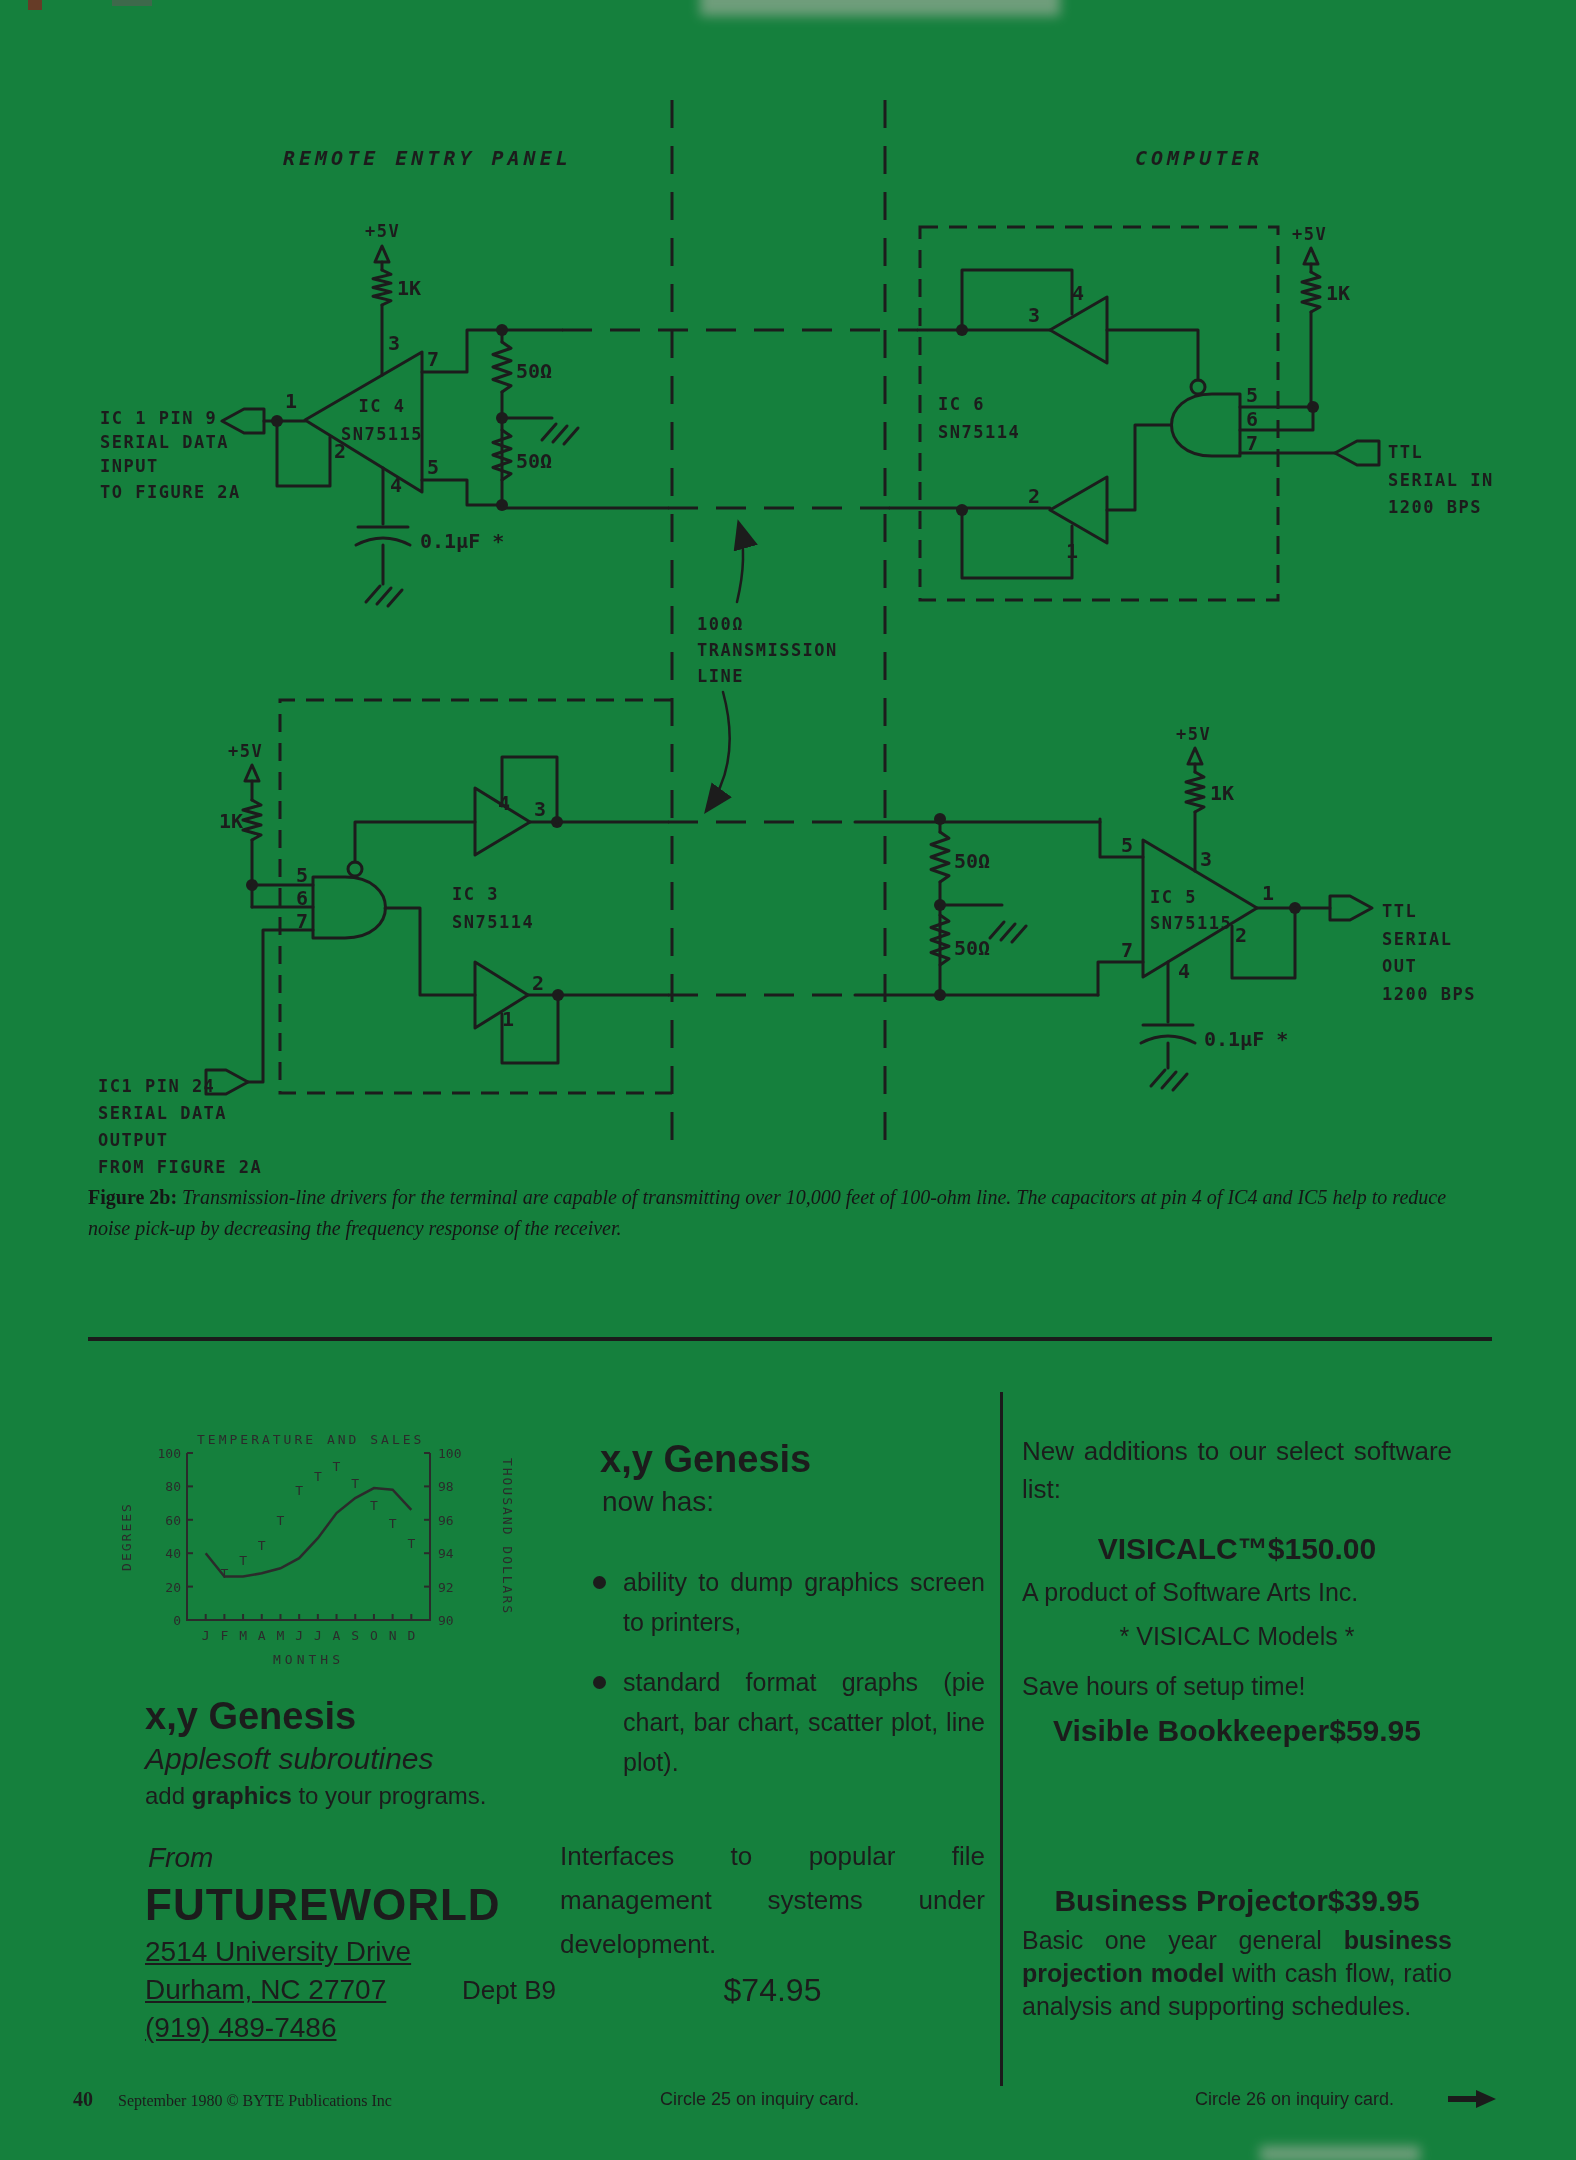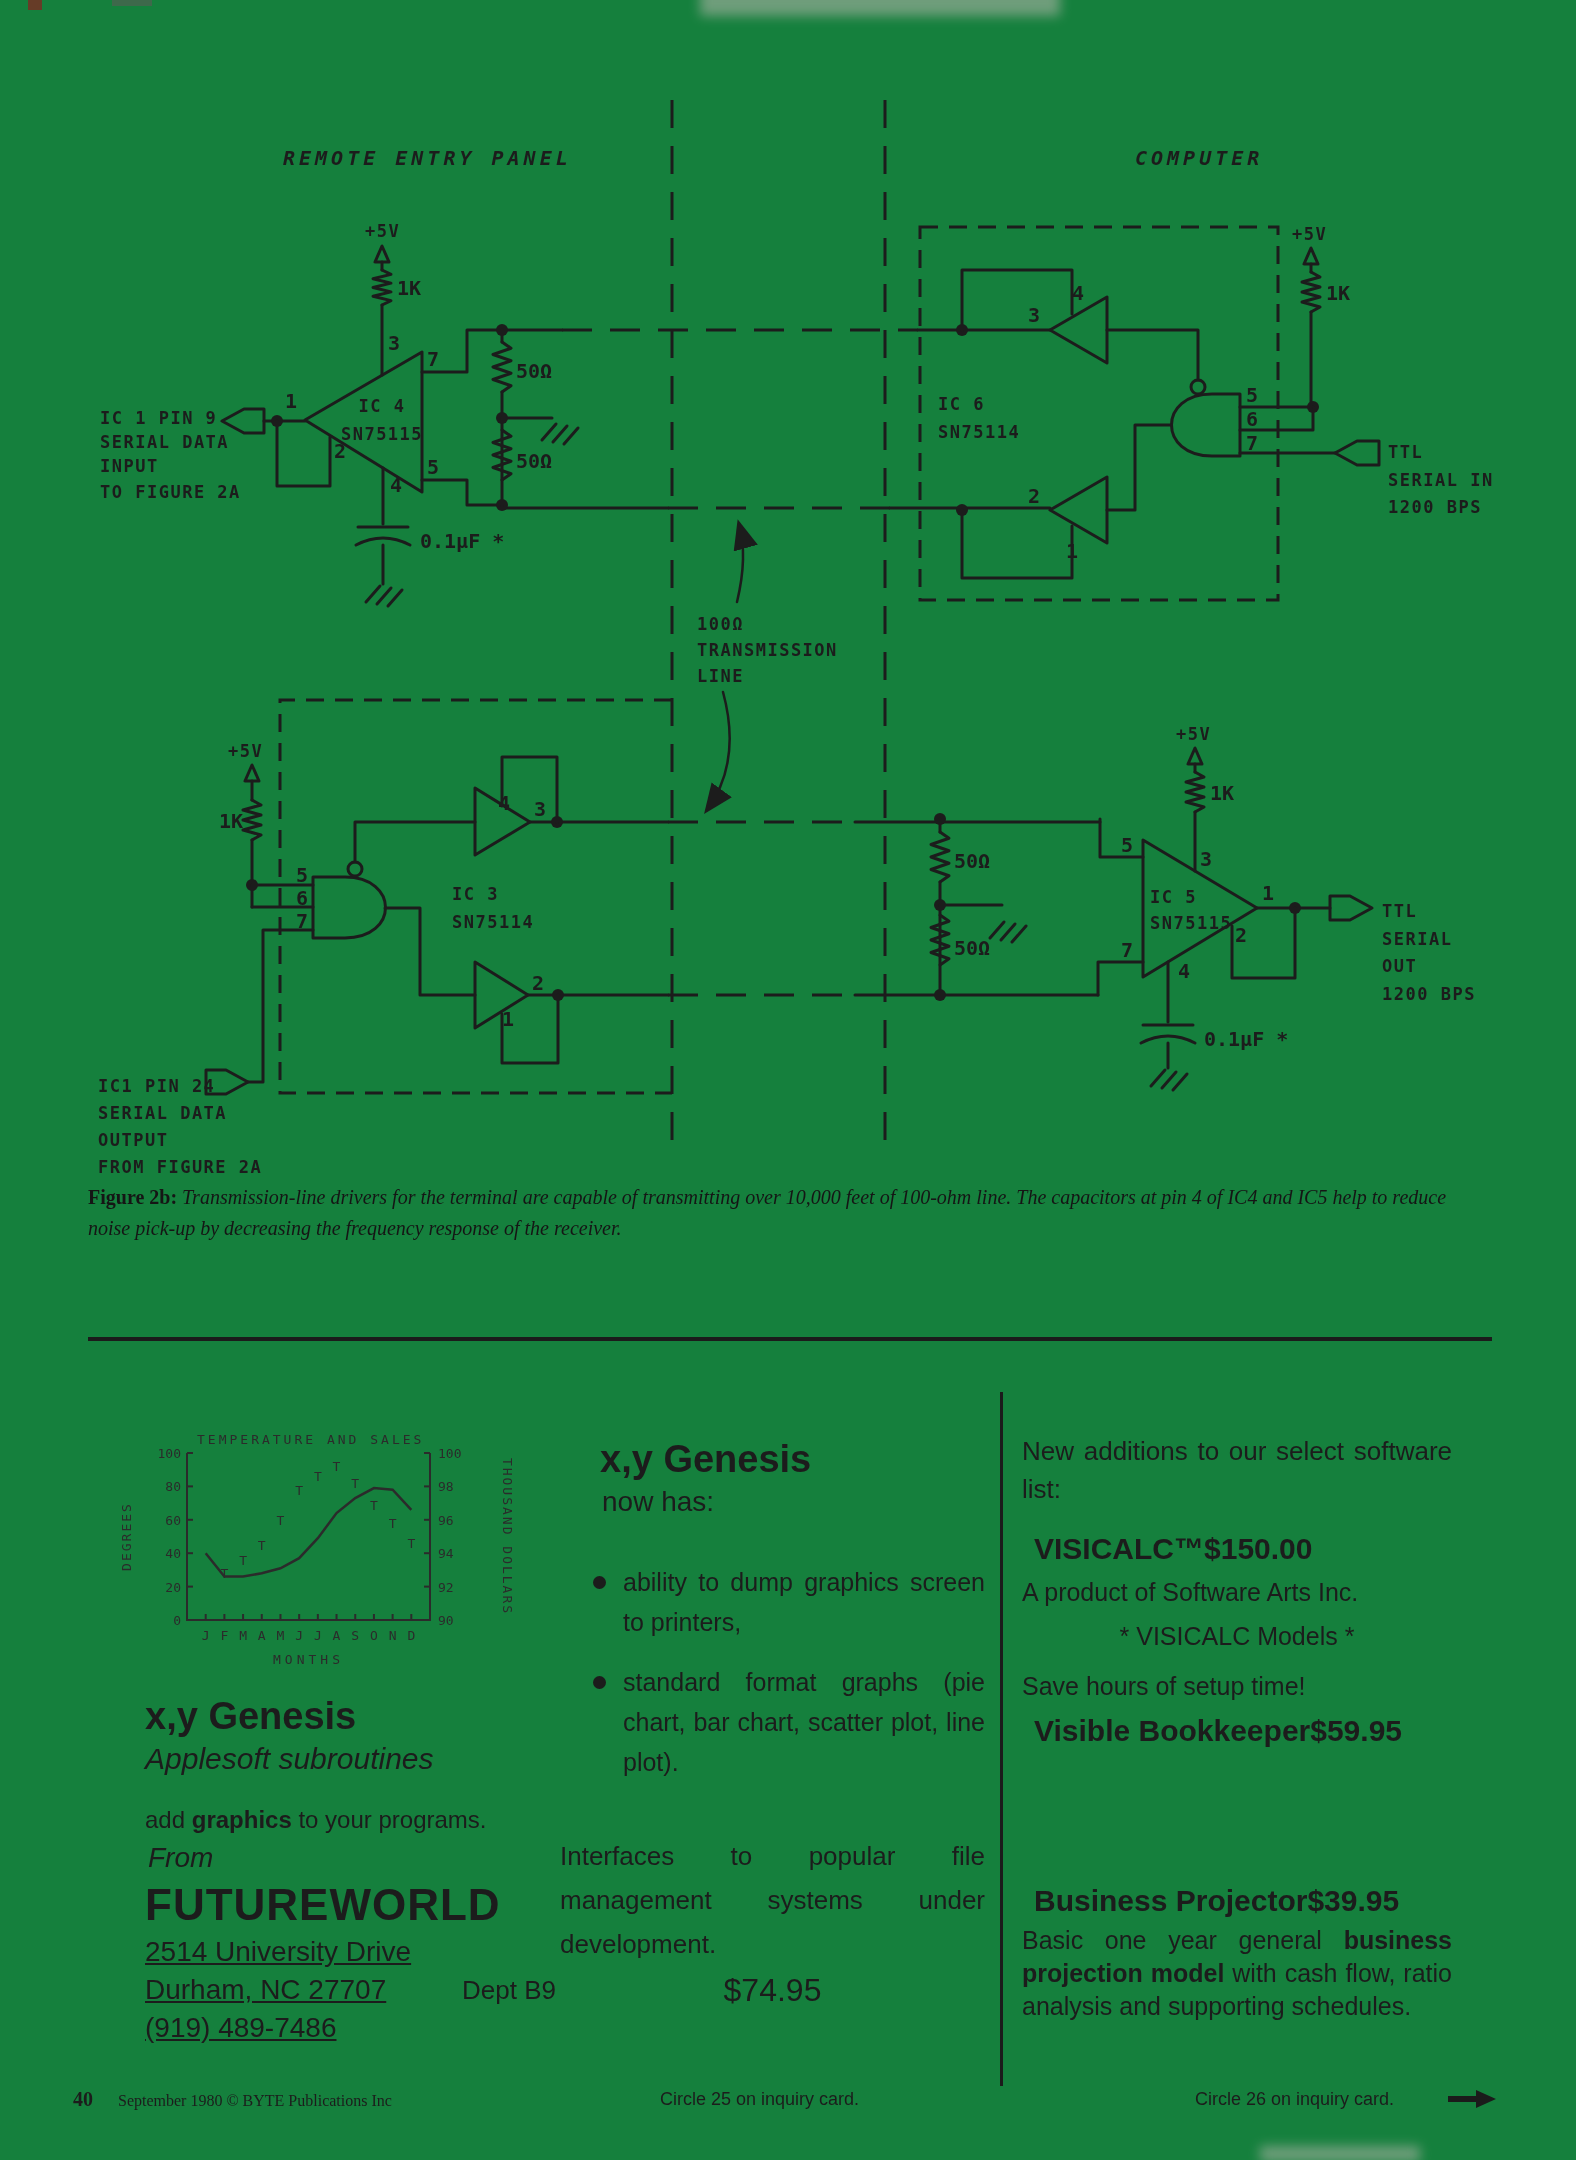--- a/index.html
+++ b/index.html
@@ -16,31 +16,31 @@
   .sp{font:bold 20px "DejaVu Sans Mono",monospace;fill:#1c1c1c;}
   .sti{font:italic bold 20px "DejaVu Sans Mono",monospace;fill:#1c1c1c;letter-spacing:4px;}
   
   .caption{font:italic 20px "Liberation Serif",serif;line-height:1.55;color:#151515;}
   .caption b{font-style:normal;font-weight:bold;}
   .rule{background:#1b1b1b;}
   
   .jus{text-align:justify;}
   .adl-h1{font:bold 38px "Liberation Sans",sans-serif;}
   .adl-h2{font:30px "Liberation Sans",sans-serif;}
-  .adl-h3{font:24px "Liberation Sans",sans-serif;margin-top:24px;}
+  .adl-h3{font:24px "Liberation Sans",sans-serif;}
   .adl-from{font:italic 28px "Liberation Sans",sans-serif;}
   .adl-co{font:bold 44px "Liberation Sans",sans-serif;letter-spacing:1px;}
   .adl-addr{font:28px "Liberation Sans",sans-serif;line-height:38px;text-decoration:underline;}
   .adm-h1{font:bold 38px "Liberation Sans",sans-serif;}
   .adm-h2{font:28px "Liberation Sans",sans-serif;}
   .adm-b{font:25px "Liberation Sans",sans-serif;line-height:40px;}
   .adm-p{font:26px "Liberation Sans",sans-serif;line-height:44px;margin-top:16px;}
   .adm-price{font:32px "Liberation Sans",sans-serif;}
   .adr-p{font:26px "Liberation Sans",sans-serif;line-height:38px;}
-  .adr-row{font:bold 30px "Liberation Sans",sans-serif;display:flex;justify-content:flex-start;margin-left:12px;}
+  .adr-row{font:bold 30px "Liberation Sans",sans-serif;display:flex;justify-content:center;}
   .adr-d{font:25px "Liberation Sans",sans-serif;line-height:33px;}
   .adr-c{font:25px "Liberation Sans",sans-serif;text-align:center;}
   .bullet{width:13px;height:13px;border-radius:50%;background:#1c1c1c;}
   .vdiv{background:#1b1b1b;}
   
   .ct{font:13px "DejaVu Sans Mono",monospace;fill:#2b2b2b;}
   .cax{stroke:#2b2b2b;stroke-width:2;fill:none;}
   .cline{stroke:#2b2b2b;stroke-width:2.5;fill:none;}
   
   .f-num{font:bold 20px "Liberation Serif",serif;}

